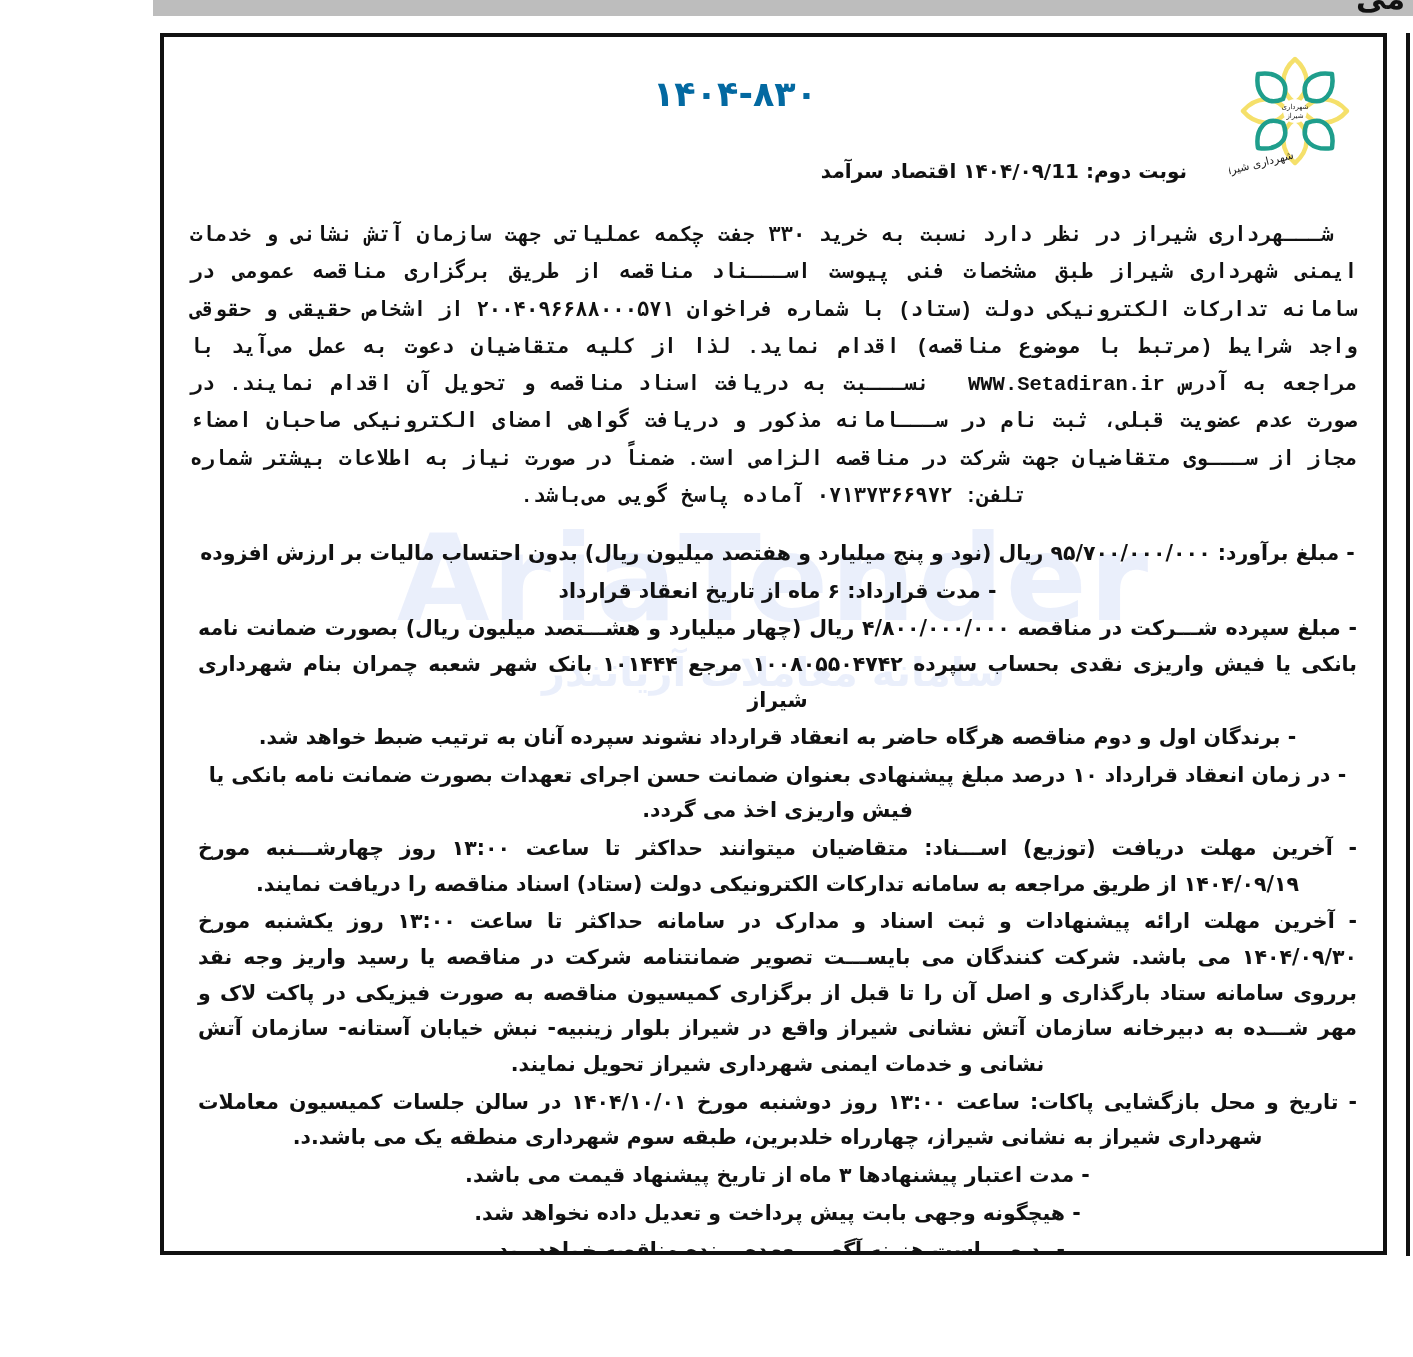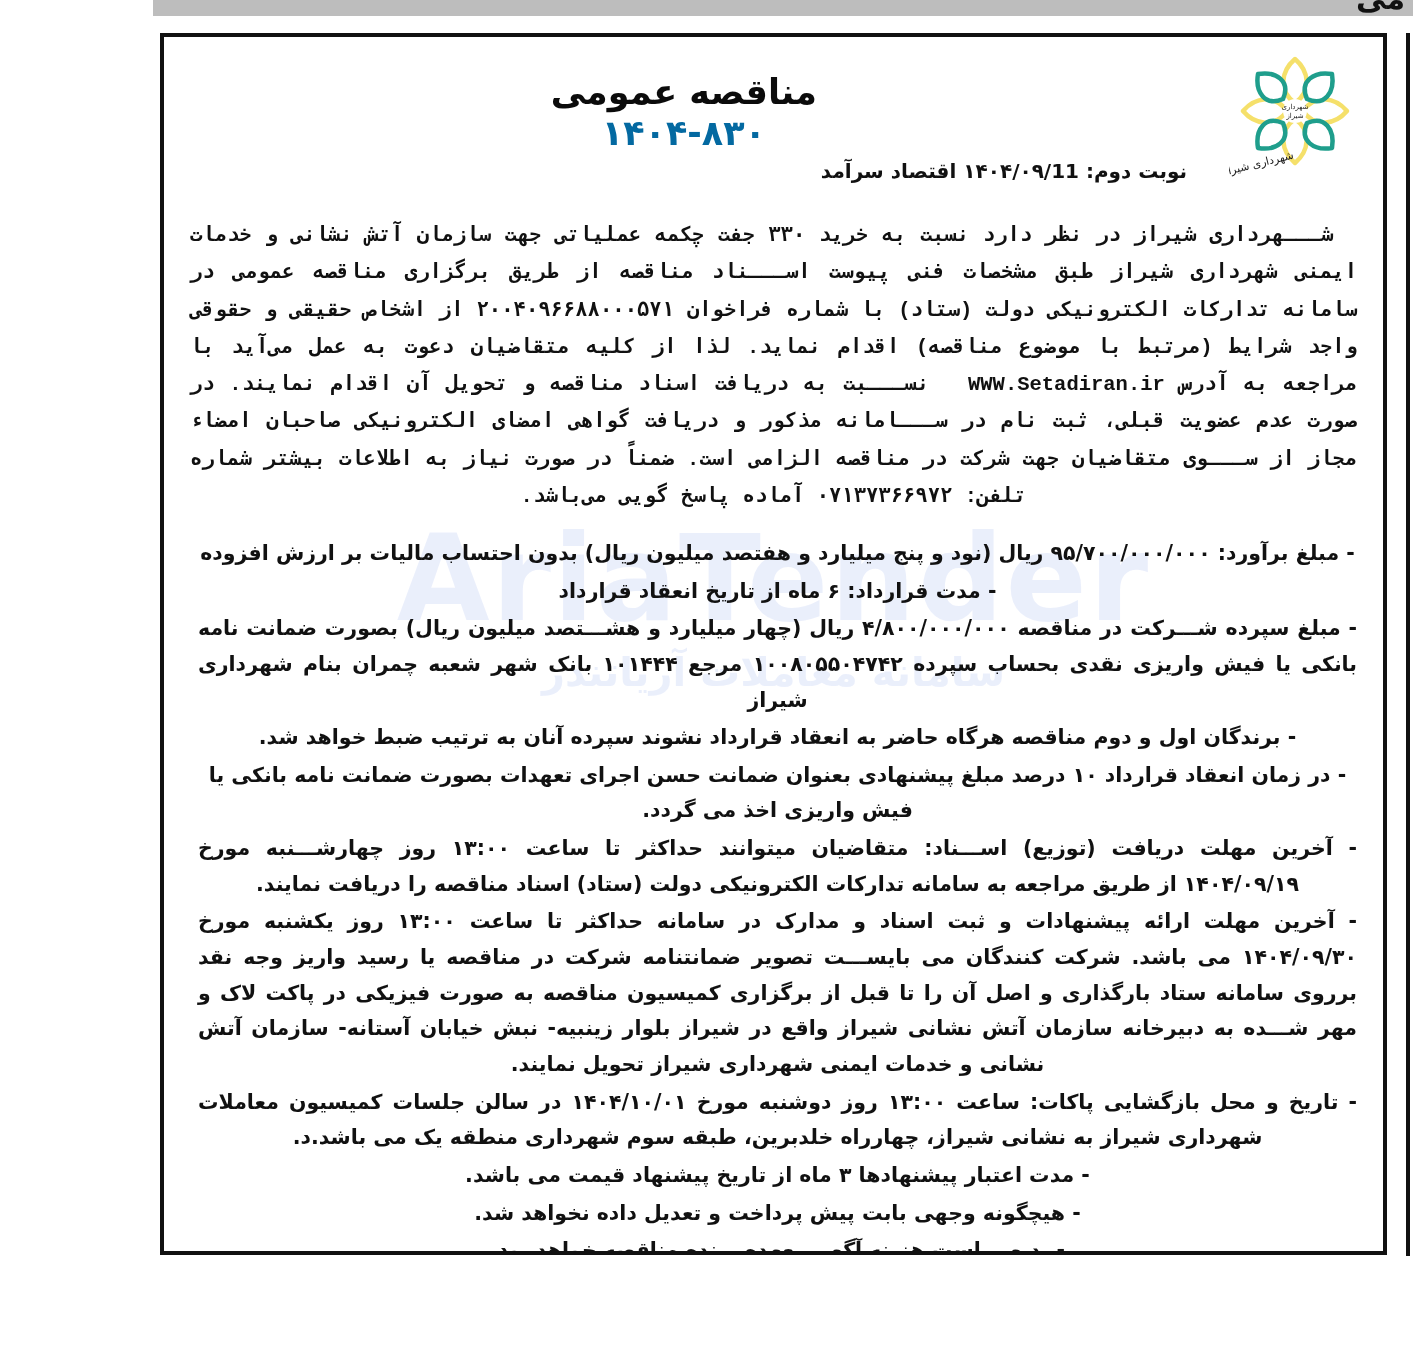--- a/index.html
+++ b/index.html
@@ -192,21 +192,20 @@
   <div class="watermark">
     <div class="wm-latin">AriaTender</div>
     <div class="wm-fa">سامانه معاملات آریاتندر</div>
   </div>
 
   <div class="content">
 
     <div class="header">
 
       <div class="title-block">
-        <div class="title-main">مناقصه عمومی</div>
         <div class="title-number">۱۴۰۴-۸۳۰</div>
       </div>
 
       <div class="logo-wrap">
         <svg width="128" height="132" viewBox="0 0 128 132" xmlns="http://www.w3.org/2000/svg" aria-hidden="true">
           <g transform="translate(66,56)" fill="none" stroke-width="4.5" stroke-linejoin="round">
 
             <g stroke="#f5e06a">
               <path d="M0,-52 C14,-40 17,-20 0,-8 C-17,-20 -14,-40 0,-52 Z" fill="#ffffff"></path>
               <path d="M52,0 C40,14 20,17 8,0 C20,-17 40,-14 52,0 Z" fill="#ffffff"></path>

